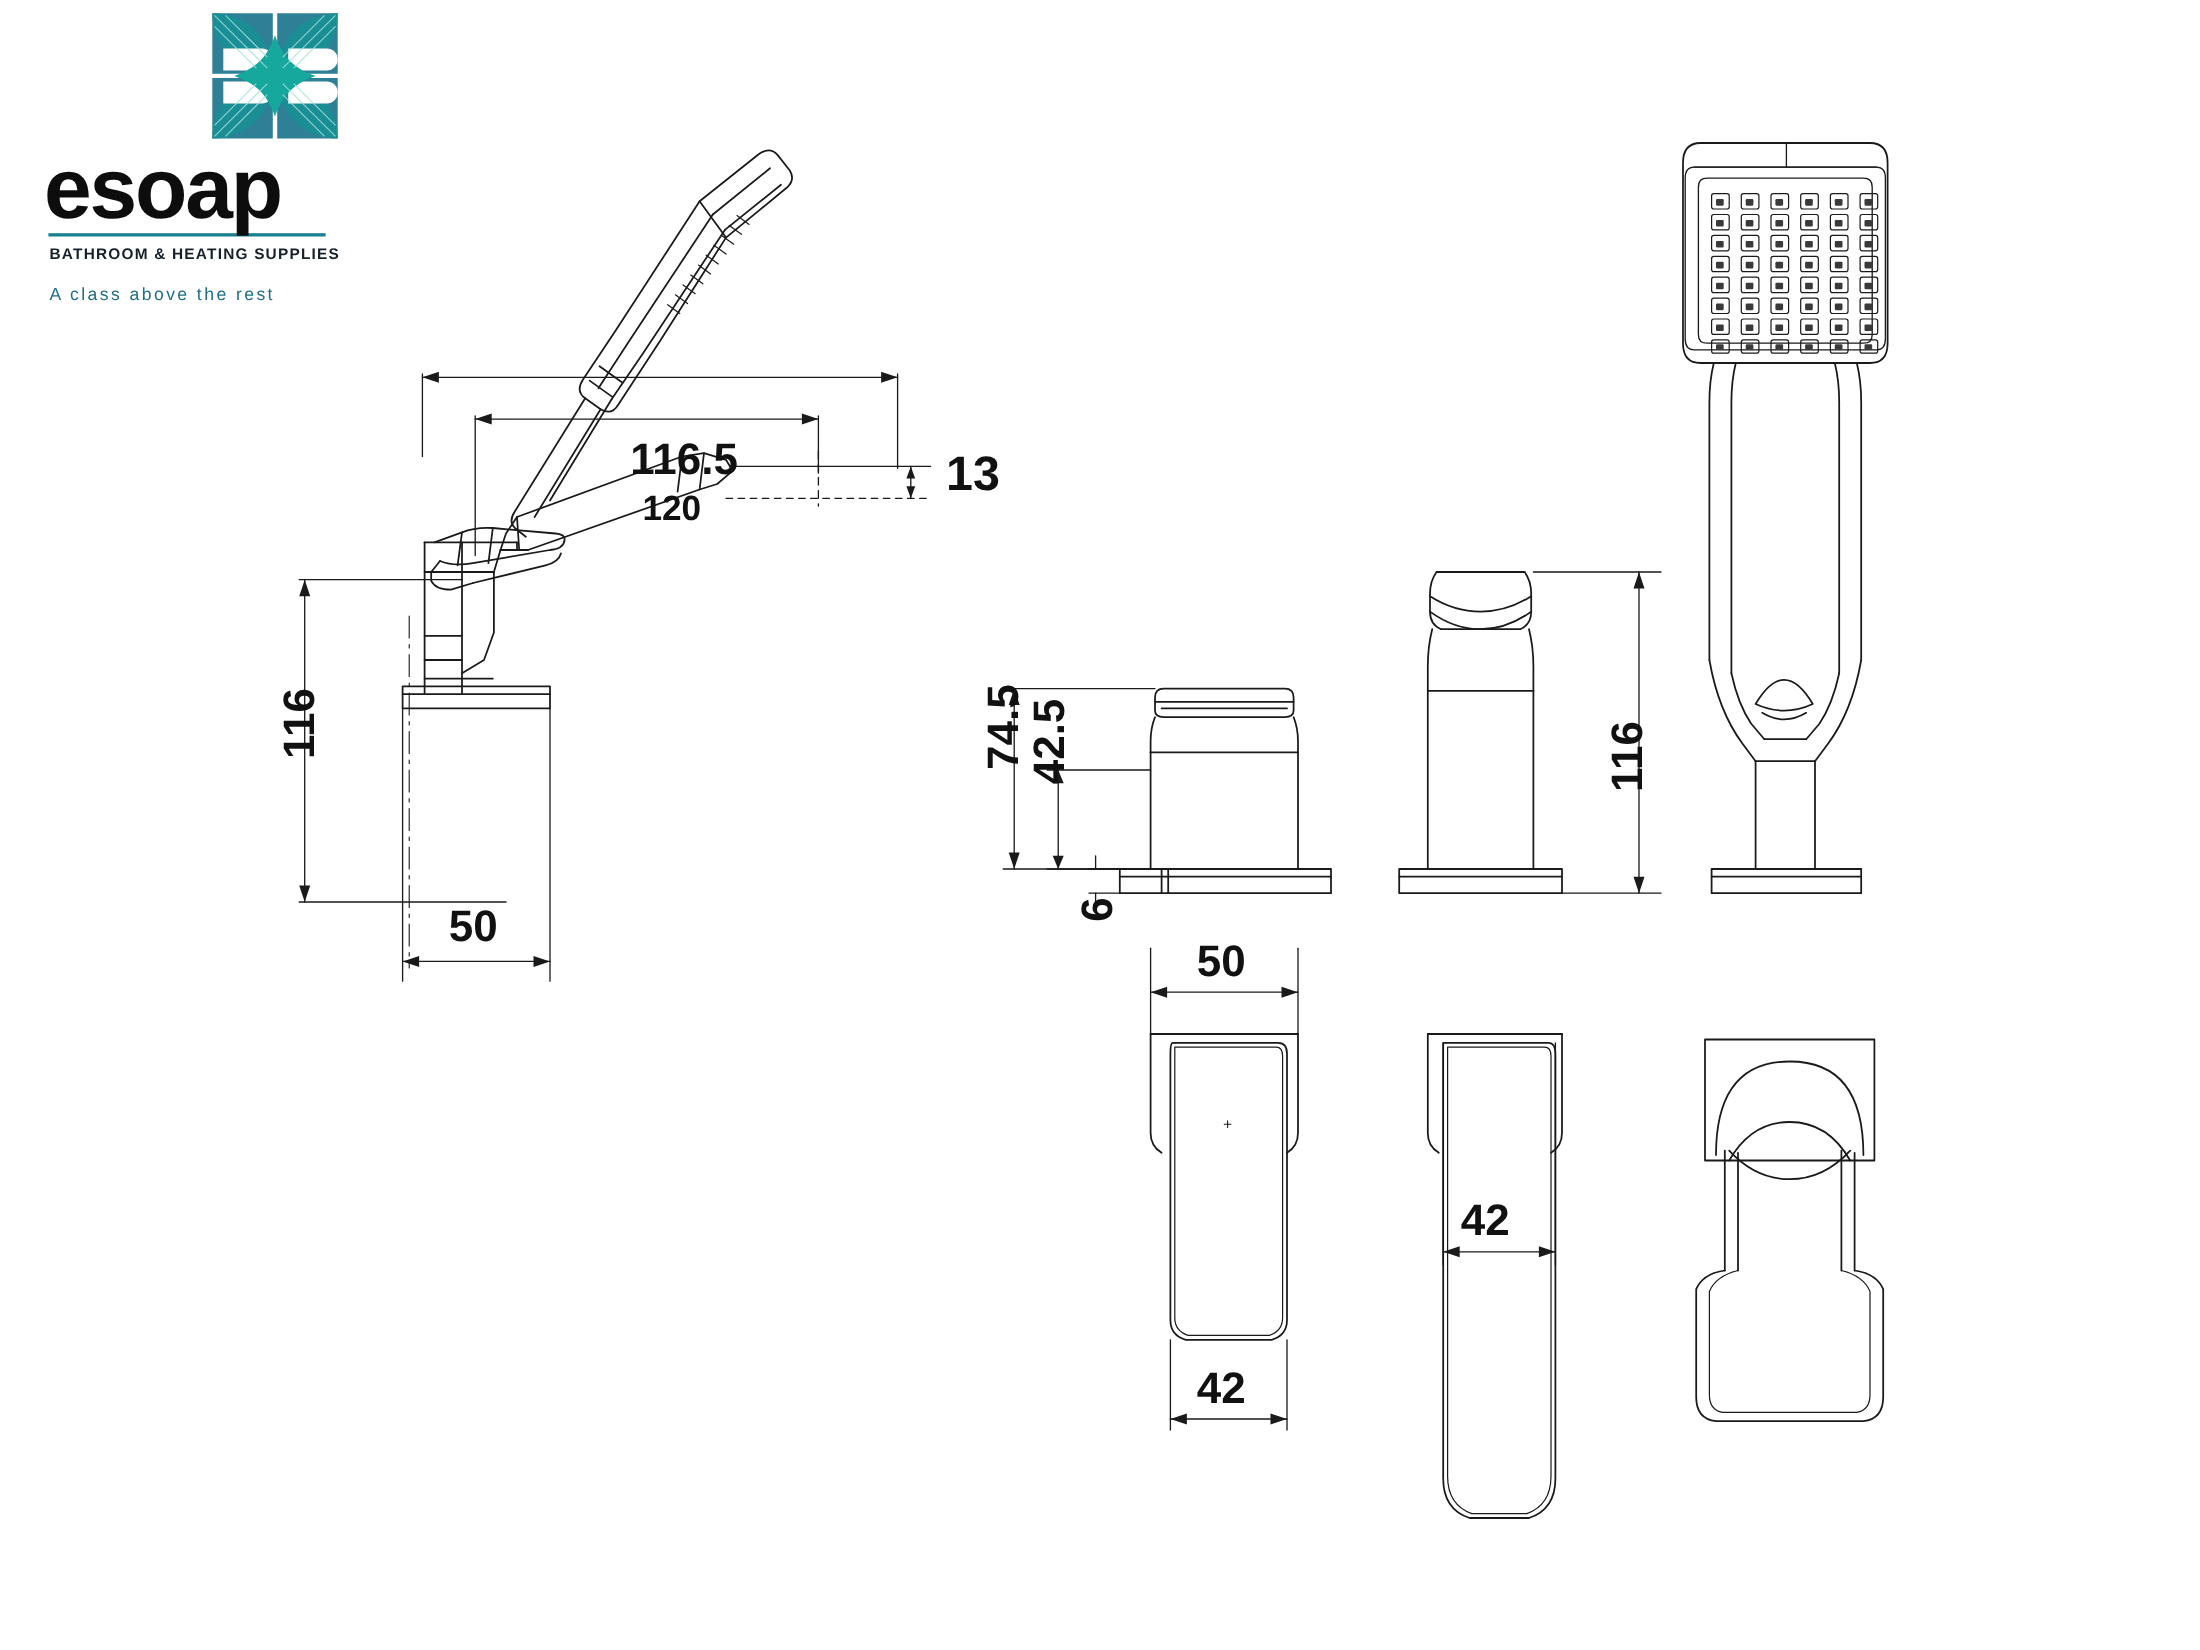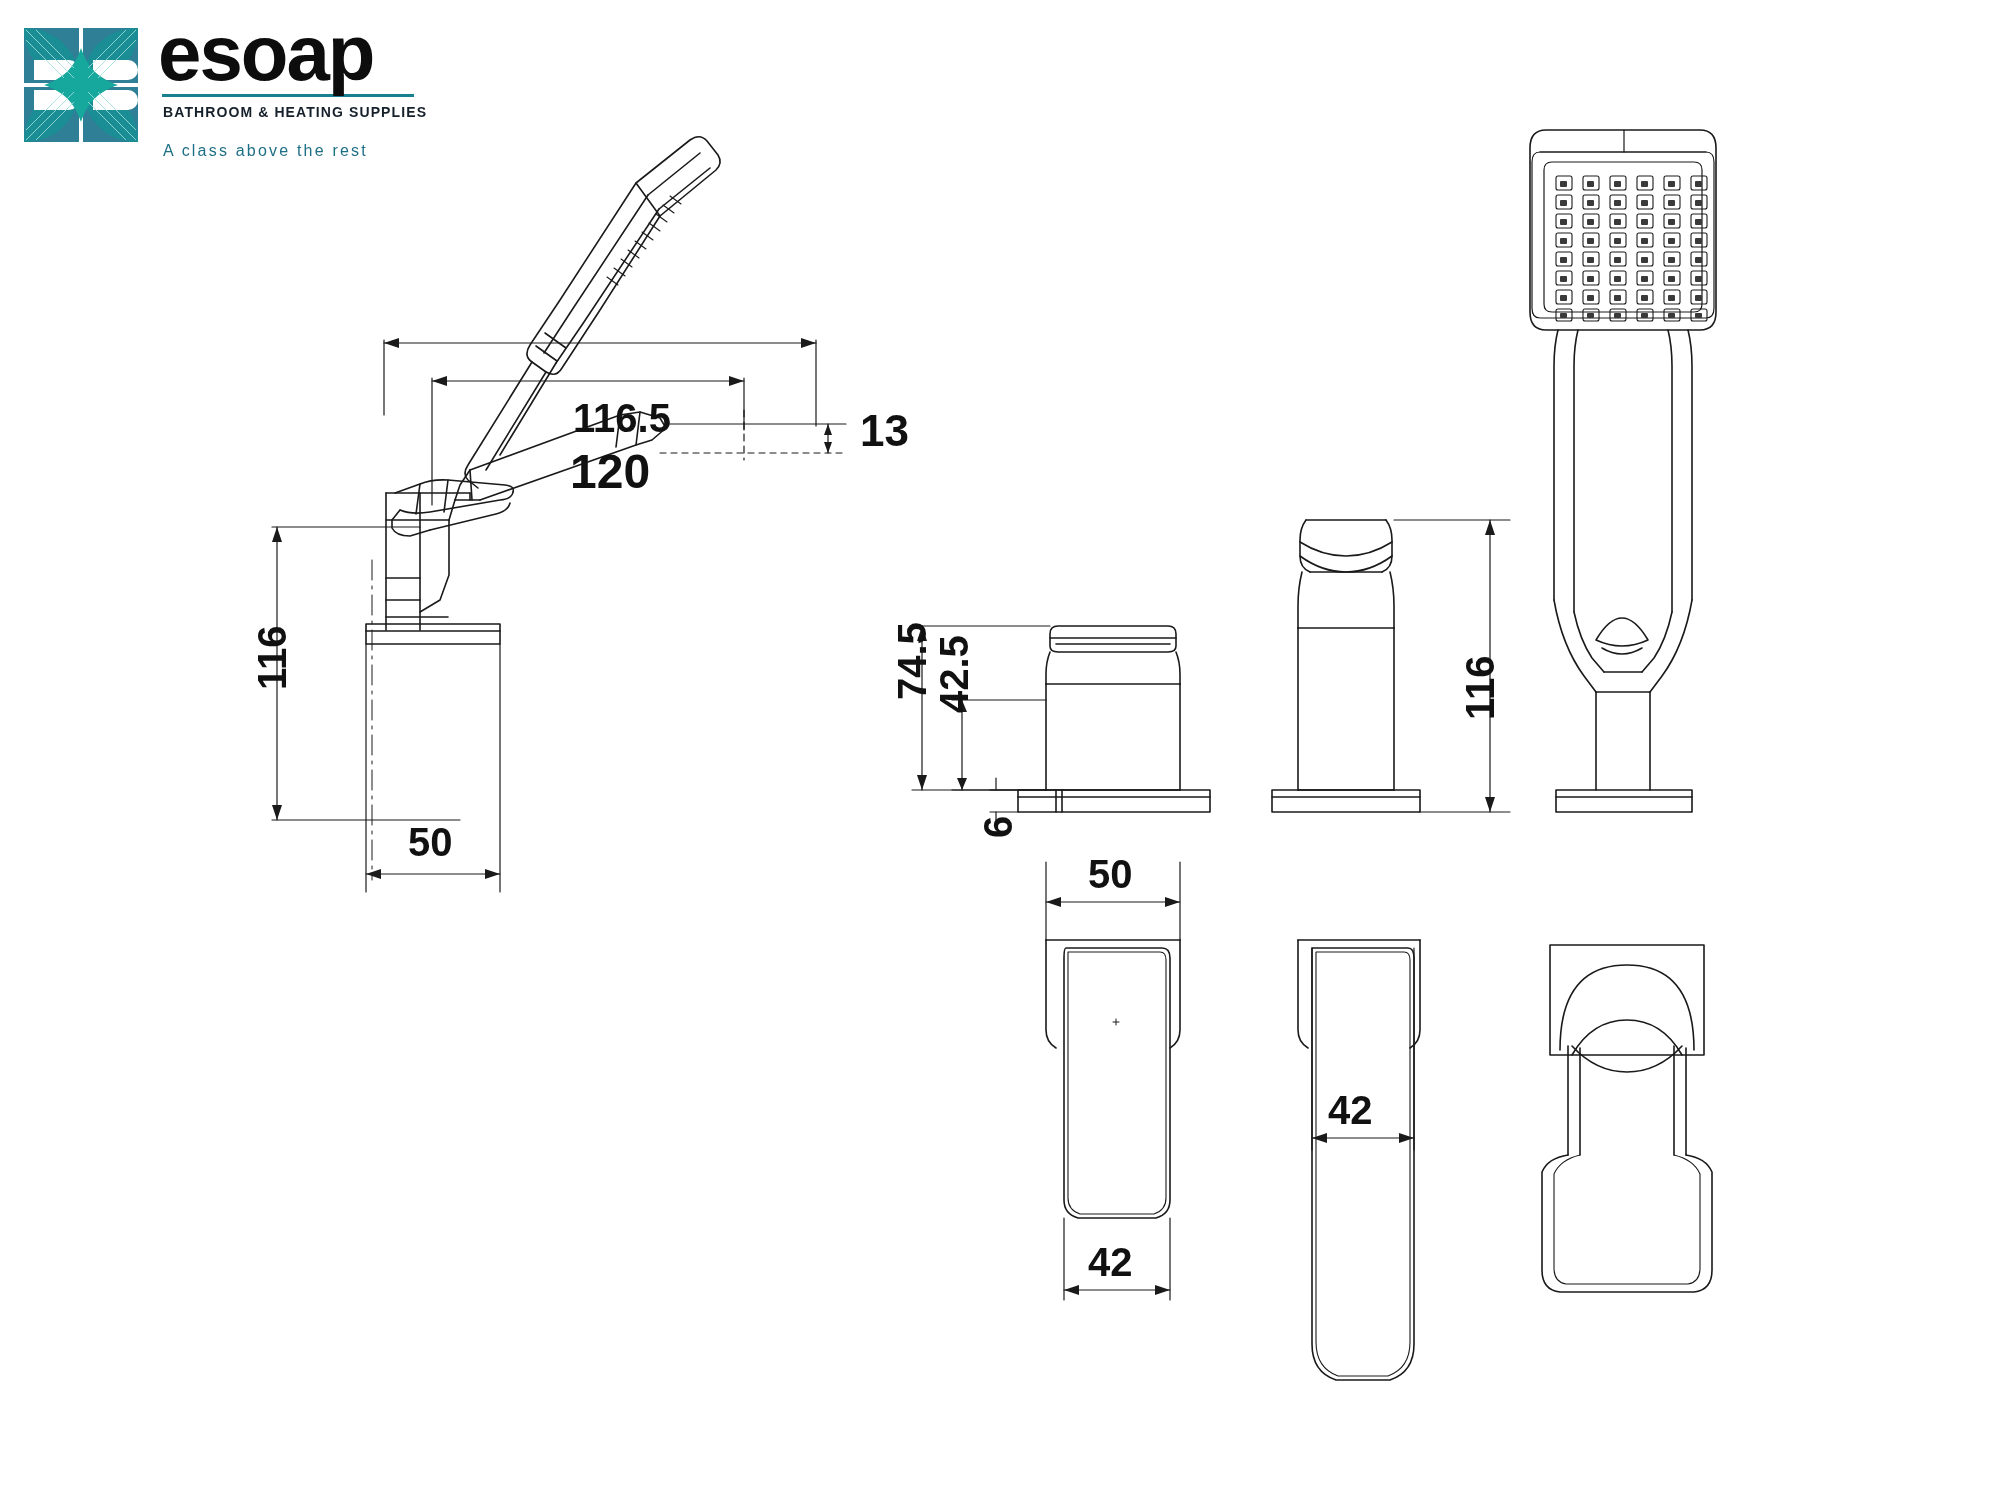--- a/index.html
+++ b/index.html
@@ -3,21 +3,21 @@
 <meta charset="utf-8">
 <style>
   html,body{margin:0;padding:0;background:#ffffff;}
   body{
     width:2000px;height:1500px;position:relative;overflow:hidden;
     font-family:"Liberation Sans", sans-serif;
     color:#1a1a1a;
   }
 
   
-  .logo-block{position:absolute;left:22px;top:10px;display:flex;align-items:center;}
+  .logo-block{position:absolute;left:22px;top:10px;display:flex;align-items:flex-end;flex-direction:column;}
   .logo-mark{width:118px;height:118px;position:relative;flex:0 0 auto;}
   .logo-text{margin-left:18px;padding-top:6px;}
   .logo-word{
     font-size:78px;line-height:0.95;font-weight:700;letter-spacing:-2px;
     color:#0d0d0d;font-family:"Liberation Sans", sans-serif;
   }
   .logo-rule{height:3px;background:#18808e;margin:4px 0 7px 4px;width:252px;}
   .logo-sub1{
     font-size:14px;letter-spacing:1.1px;font-weight:700;color:#16202b;
     margin-left:5px;
@@ -483,21 +483,21 @@
 
     <path d="M1568 1155 Q1548 1158 1542 1172 L1542 1270 Q1542 1290 1560 1292 L1694 1292 Q1712 1290 1712 1270 L1712 1172 Q1706 1158 1686 1155"></path>
     <path d="M1580 1155 Q1560 1160 1554 1174 L1554 1268 Q1554 1282 1566 1284 L1688 1284 Q1700 1282 1700 1268 L1700 1174 Q1694 1160 1674 1155" stroke-width="1.1"></path>
   </g>
 
 </svg>
 </div>
 
 <div class="dim-label" style="left:573px;top:396px;font-size:40px;">116.5</div>
 
-<div class="dim-label" style="left:570px;top:444px;font-size:48px;">120</div>
+<div class="dim-label" style="left:584px;top:444px;font-size:32px;">120</div>
 
 <div class="dim-label" style="left:860px;top:406px;font-size:44px;">13</div>
 
 <div class="dim-label rot90" style="left:250px;top:690px;font-size:40px;">116</div>
 
 <div class="dim-label" style="left:408px;top:820px;font-size:40px;">50</div>
 
 <div class="dim-label rot90" style="left:890px;top:700px;font-size:40px;">74.5</div>
 
 <div class="dim-label rot90" style="left:932px;top:713px;font-size:40px;">42.5</div>

